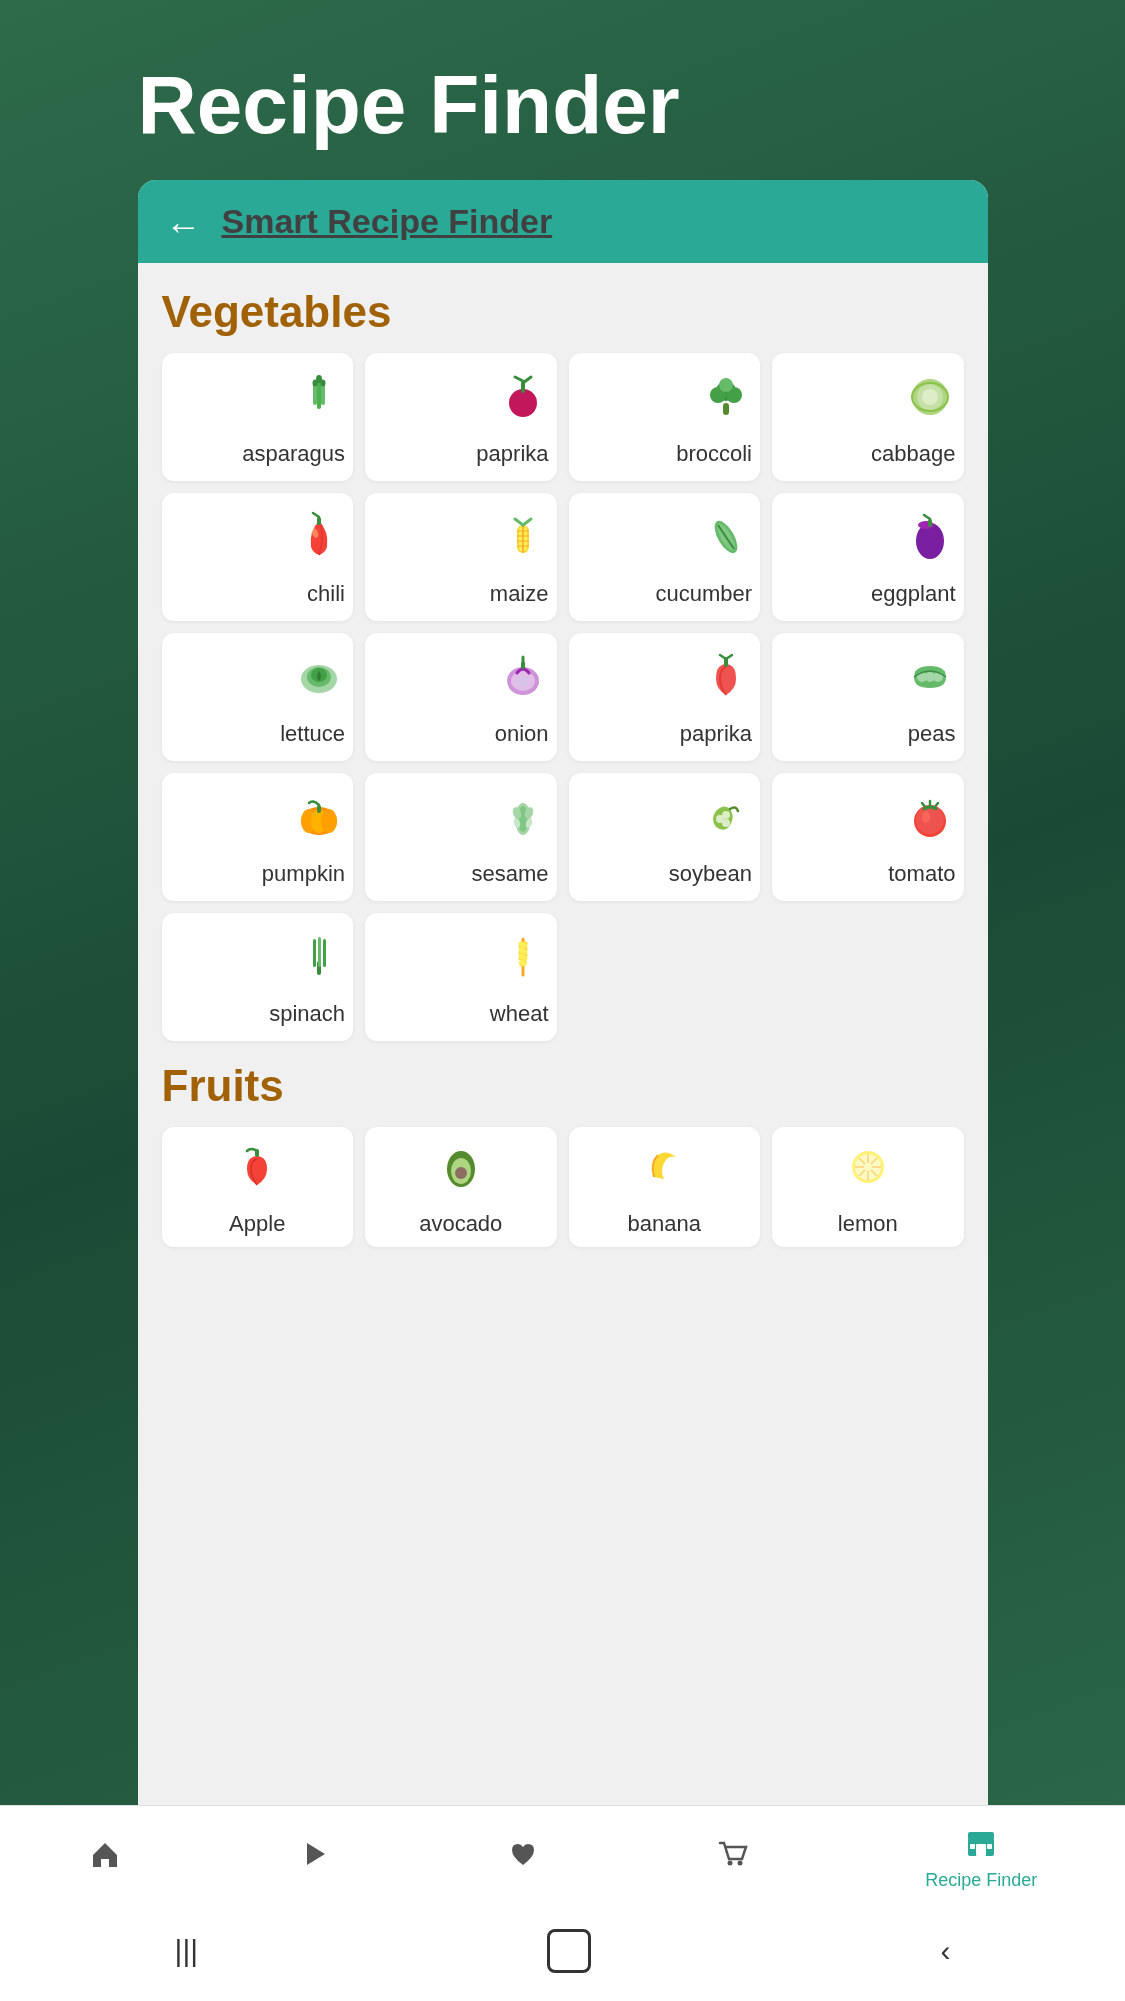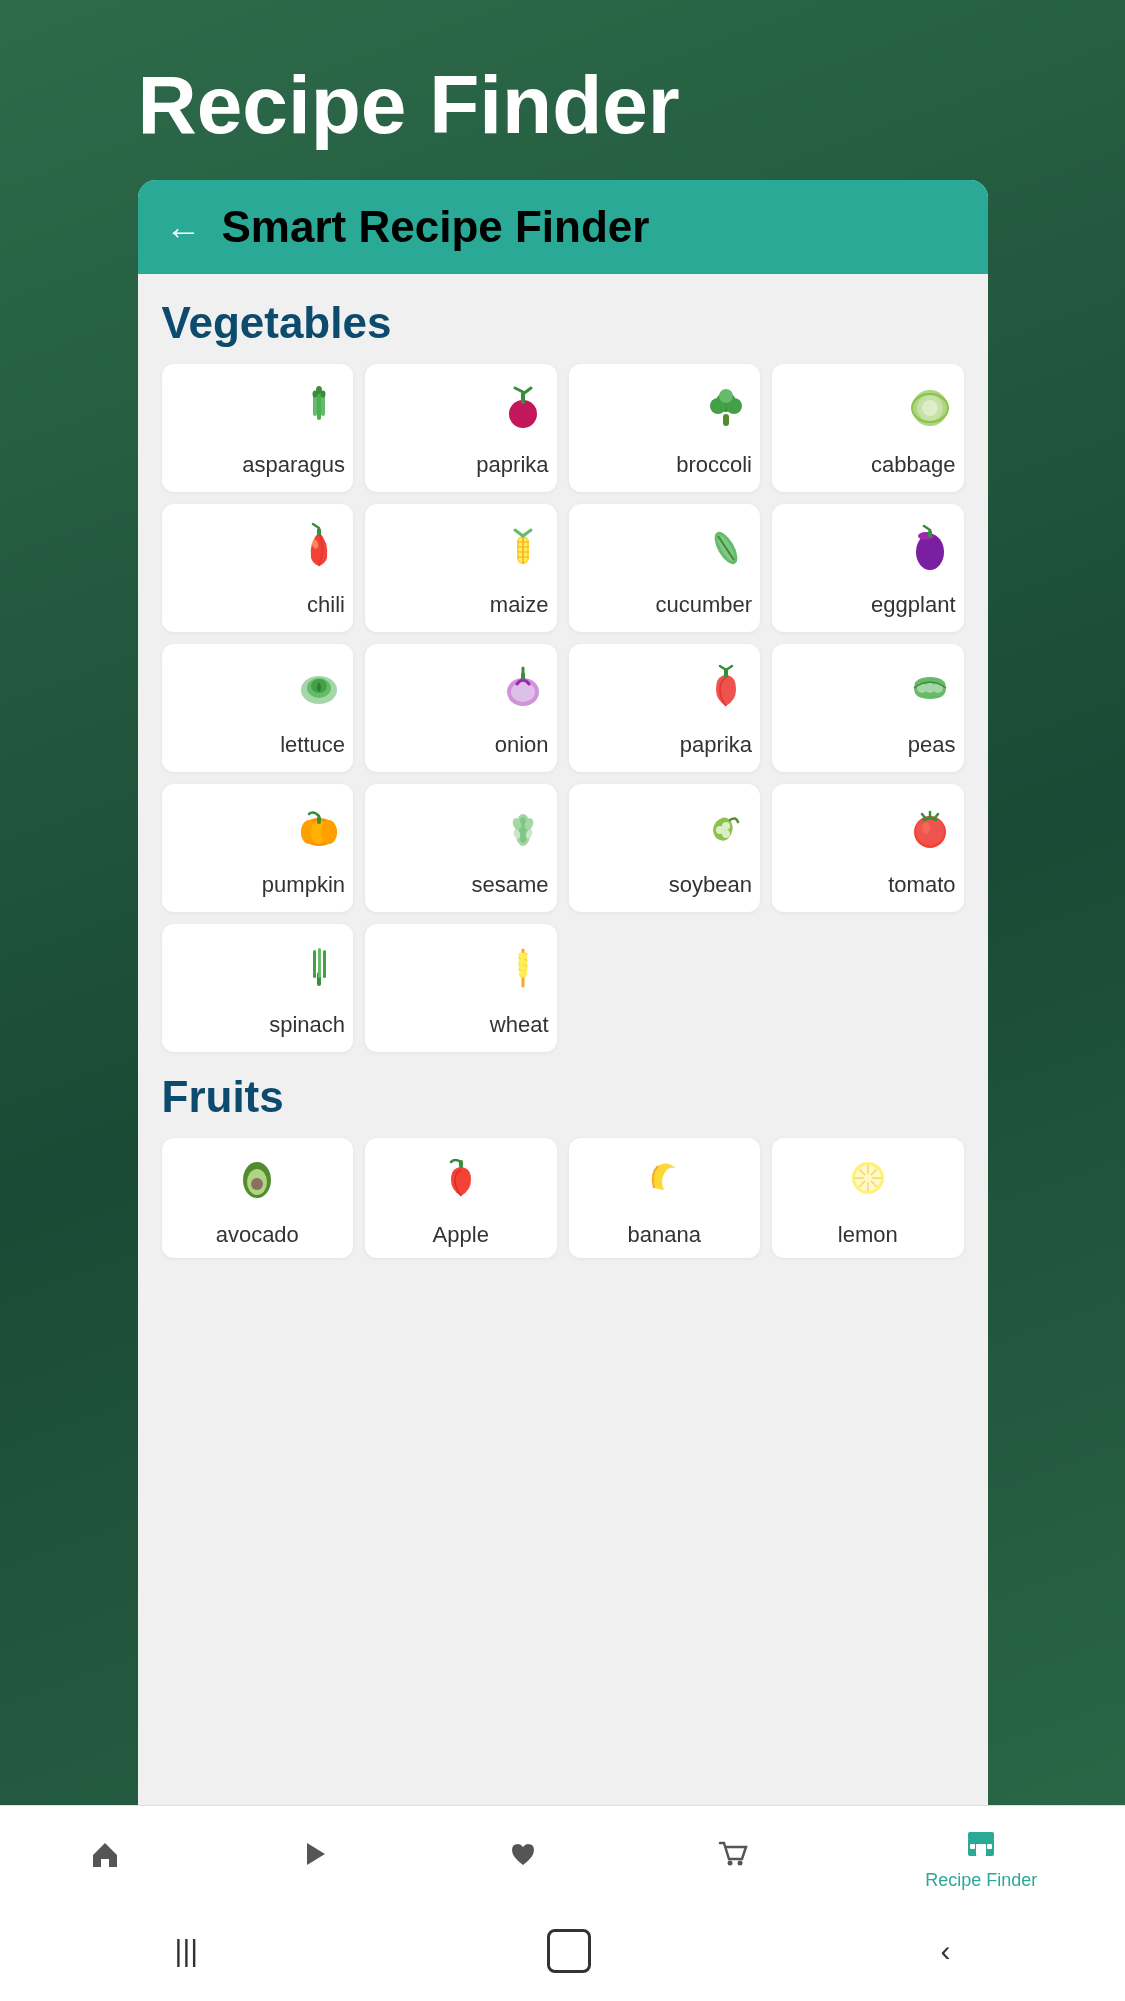--- a/index.html
+++ b/index.html
@@ -45,35 +45,36 @@
     }
 
     .back-btn {
       color: white;
       font-size: 36px;
       cursor: pointer;
       line-height: 1;
     }
 
     .card-header-title {
-      color: #000000;
-      font-size: 44px;
+      color: #404040;
+      font-size: 34px;
       font-weight: 600;
+      text-decoration: underline;
     }
 
     .card-body {
       padding: 20px 24px;
       overflow-y: auto;
       flex: 1;
     }
 
     .section-title {
       font-size: 44px;
       font-weight: 700;
-      color: #0c4a6e;
+      color: #a16207;
       margin-bottom: 16px;
       margin-top: 4px;
     }
 
     .grid {
       display: grid;
       grid-template-columns: repeat(4, 1fr);
       gap: 12px;
       margin-bottom: 20px;
     }
@@ -443,38 +444,38 @@
 
       <div style="background:transparent;"></div>
     </div>
 
     <div class="section-title">Fruits</div>
 
     <div class="partial-row">
       <div class="partial-card">
         <div class="item-icon">
           <svg width="52" height="52" viewBox="0 0 52 52">
-            <ellipse cx="26" cy="28" rx="14" ry="18" fill="#558b2f"></ellipse>
-            <ellipse cx="26" cy="30" rx="10" ry="13" fill="#aed581"></ellipse>
-            <circle cx="26" cy="32" r="6" fill="#8d6e63"></circle>
-          </svg>
-        </div>
-        <span class="item-label">avocado</span>
-      </div>
-
-      <div class="partial-card">
-        <div class="item-icon">
-          <svg width="52" height="52" viewBox="0 0 52 52">
             <path d="M26 44 Q16 38 16 28 Q16 18 22 16 Q26 14 30 16 Q36 18 36 28 Q36 38 26 44Z" fill="#f44336"></path>
             <path d="M26 44 Q20 36 20 28 Q20 20 26 18" fill="none" stroke="#d32f2f" stroke-width="1.5"></path>
             <rect x="24" y="8" width="4" height="8" rx="2" fill="#388e3c"></rect>
             <path d="M26 10 Q20 6 16 10" fill="none" stroke="#388e3c" stroke-width="2.5" stroke-linecap="round"></path>
           </svg>
         </div>
         <span class="item-label">Apple</span>
+      </div>
+
+      <div class="partial-card">
+        <div class="item-icon">
+          <svg width="52" height="52" viewBox="0 0 52 52">
+            <ellipse cx="26" cy="28" rx="14" ry="18" fill="#558b2f"></ellipse>
+            <ellipse cx="26" cy="30" rx="10" ry="13" fill="#aed581"></ellipse>
+            <circle cx="26" cy="32" r="6" fill="#8d6e63"></circle>
+          </svg>
+        </div>
+        <span class="item-label">avocado</span>
       </div>
 
       <div class="partial-card">
         <div class="item-icon">
           <svg width="52" height="52" viewBox="0 0 52 52">
             <path d="M16 36 Q12 22 20 14 Q28 8 38 16 Q30 14 26 22 Q22 30 26 38 Z" fill="#fdd835"></path>
             <path d="M16 36 Q12 22 20 14" fill="none" stroke="#f9a825" stroke-width="2"></path>
           </svg>
         </div>
         <span class="item-label">banana</span>

